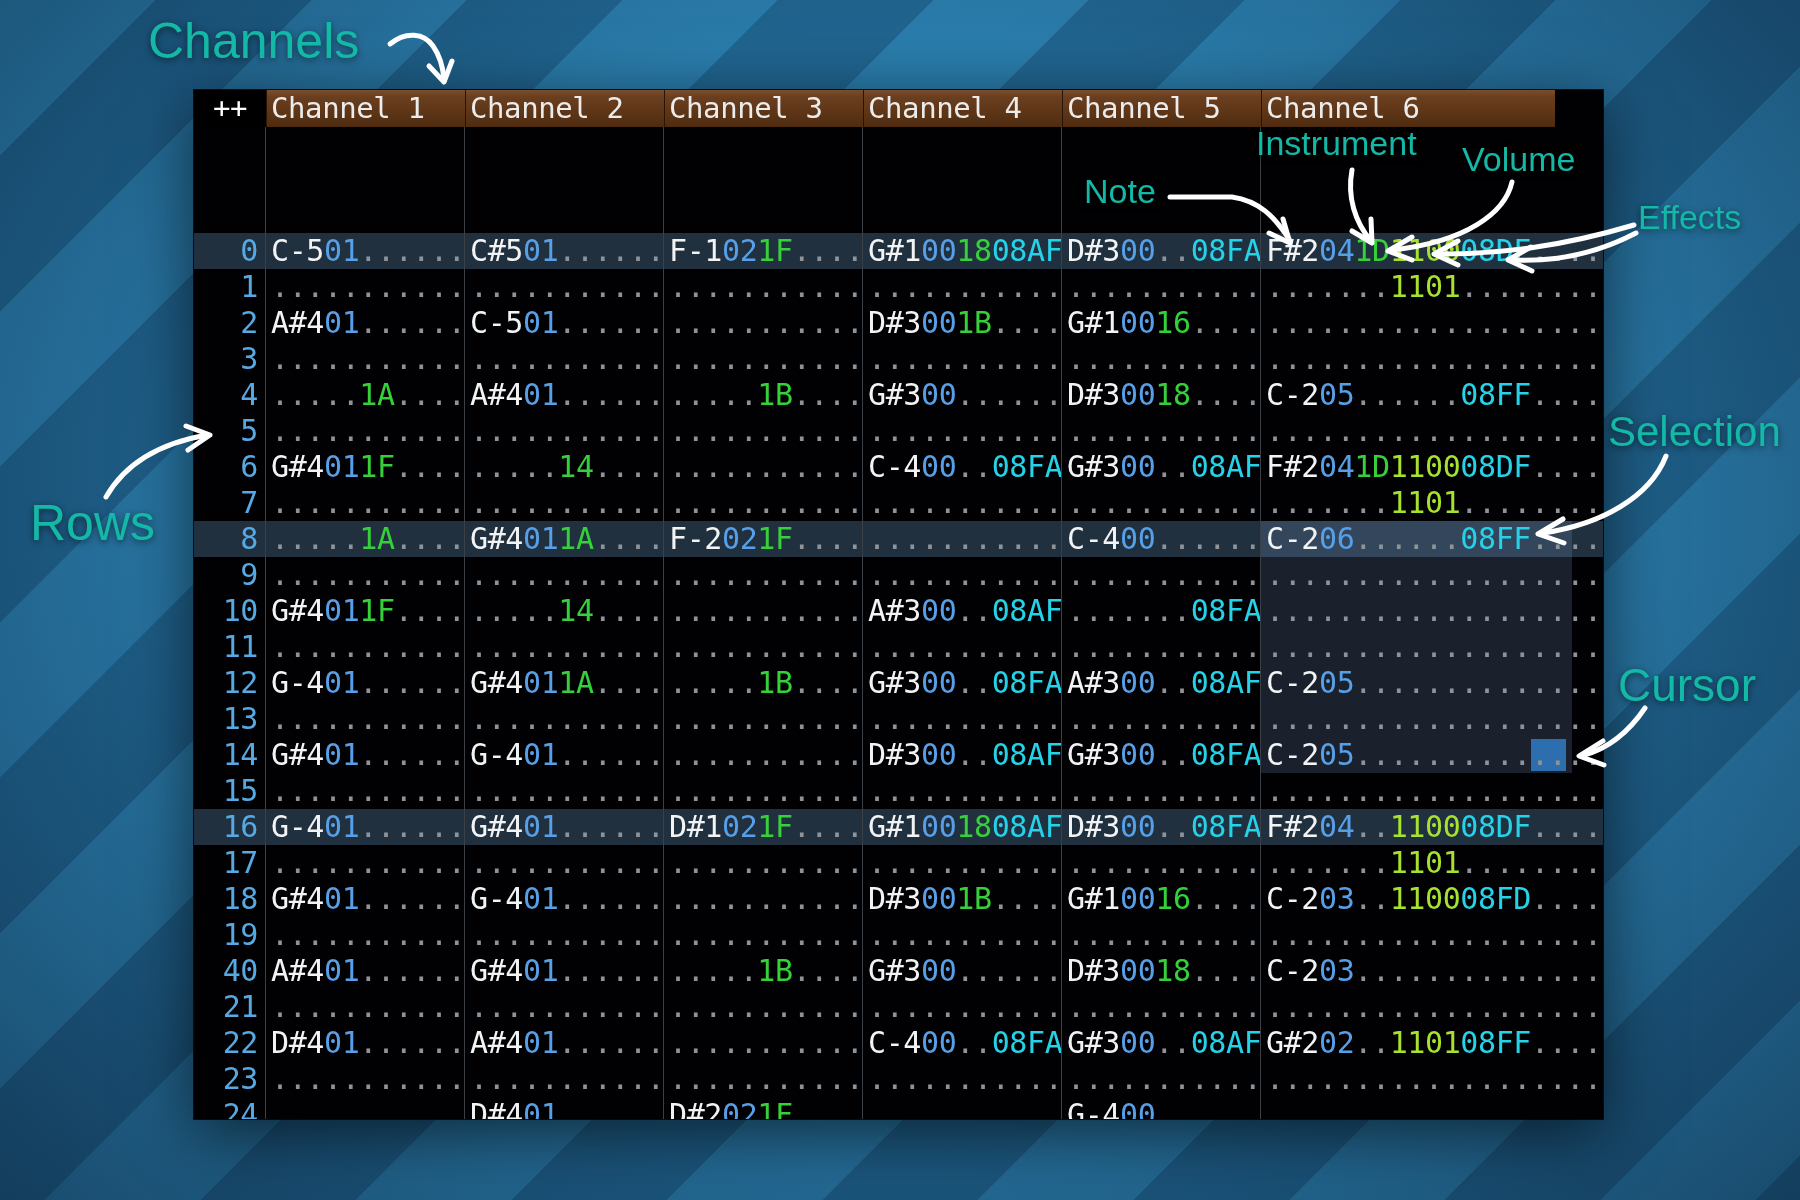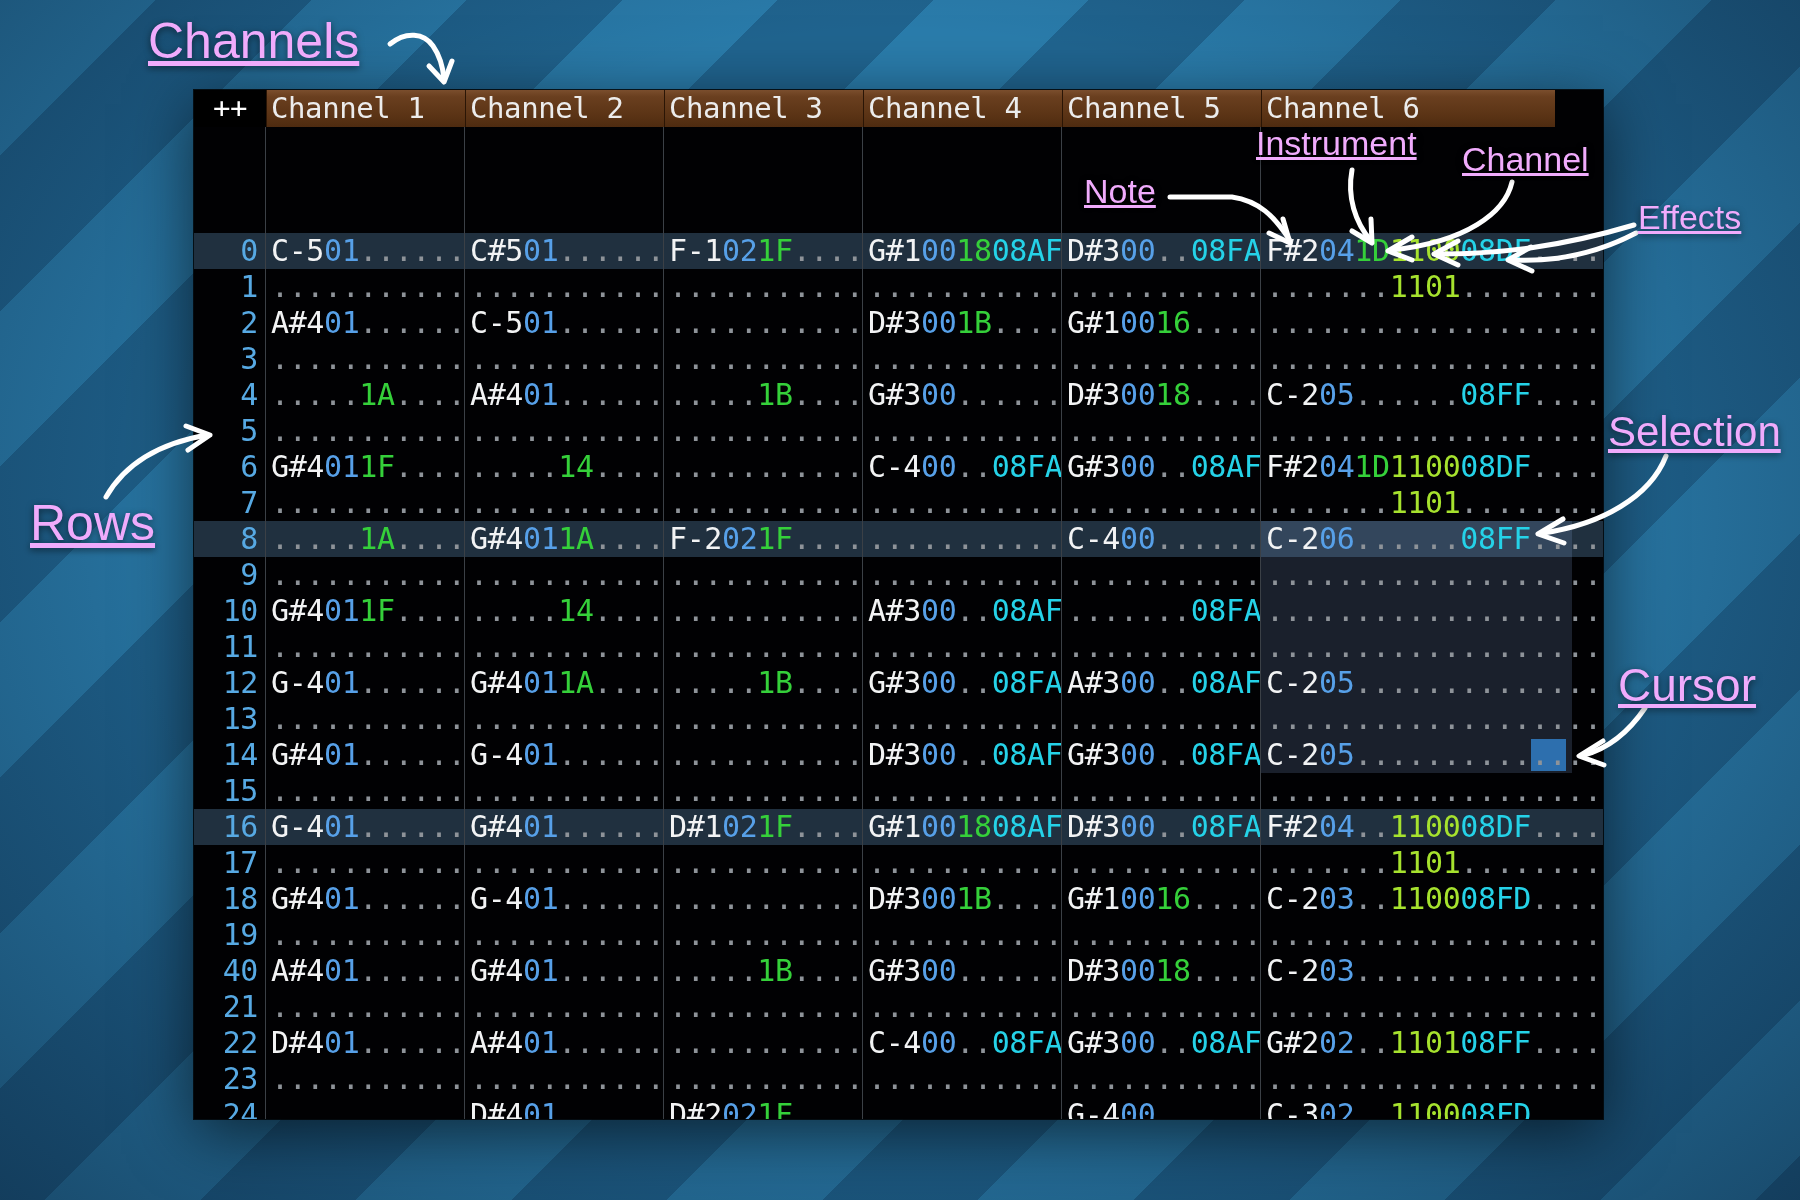--- a/index.html
+++ b/index.html
@@ -33,22 +33,22 @@
   .cell.ch6{width:342px;}
   .cell .t{position:relative;z-index:2;}
   .sel{position:absolute;left:0;top:0;bottom:0;width:311px;z-index:1;
     background:var(--selection,rgba(132,158,212,.20));}
   .cursor{position:absolute;left:270px;top:2px;width:35px;height:32px;z-index:1;
     background:var(--cursor,#2d6fae);}
   .n{color:var(--note,#f2f3f4);} .i{color:var(--instrument,#57a0e8);}
   .v{color:var(--volume,#35d03a);} .fy{color:var(--effect-alt,#a6e22e);}
   .fc{color:var(--effect,#25d2e8);} .d{color:var(--dots,#8e9399);}
   
-  .ann{position:absolute;color:#f0abfc;font-family:"Liberation Sans","DejaVu Sans",sans-serif;
-    text-shadow:0 2px 7px rgba(0,0,0,.55);white-space:nowrap;z-index:10;text-decoration:underline;}
+  .ann{position:absolute;color:#14b8a6;font-family:"Liberation Sans","DejaVu Sans",sans-serif;
+    text-shadow:0 2px 7px rgba(0,0,0,.55);white-space:nowrap;z-index:10;}
   .ann-channels{left:148px;top:12px;font-size:50px;}
   .ann-rows{left:30px;top:494px;font-size:50px;}
   .ann-note{left:1084px;top:172px;font-size:34px;}
   .ann-instrument{left:1256px;top:124px;font-size:34px;}
   .ann-volume{left:1462px;top:140px;font-size:34px;}
   .ann-effects{left:1638px;top:198px;font-size:34px;}
   .ann-selection{left:1608px;top:408px;font-size:42px;}
   .ann-cursor{left:1618px;top:658px;font-size:46px;}
   .arrows{position:absolute;inset:0;z-index:9;pointer-events:none;}
 </style>
@@ -293,21 +293,20 @@
             <div class="cell"><span class="t"><span class="d">...</span><span class="d">..</span><span class="d">..</span><span class="d">....</span></span></div>
             <div class="cell ch6"><span class="t"><span class="d">...</span><span class="d">..</span><span class="d">..</span><span class="d">....</span><span class="d">....</span><span class="d">....</span></span></div>
           </div>
           <div class="prow">
             <div class="rownum">24</div>
             <div class="cell"><span class="t"><span class="d">...</span><span class="d">..</span><span class="d">..</span><span class="d">....</span></span></div>
             <div class="cell"><span class="t"><span class="n">D#4</span><span class="i">01</span><span class="d">..</span><span class="d">....</span></span></div>
             <div class="cell"><span class="t"><span class="n">D#2</span><span class="i">02</span><span class="v">1F</span><span class="d">....</span></span></div>
             <div class="cell"><span class="t"><span class="d">...</span><span class="d">..</span><span class="d">..</span><span class="d">....</span></span></div>
             <div class="cell"><span class="t"><span class="n">G-4</span><span class="i">00</span><span class="d">..</span><span class="d">....</span></span></div>
-            <div class="cell ch6"><span class="t"><span class="n">C-3</span><span class="i">02</span><span class="d">..</span><span class="fy">1100</span><span class="fc">08FD</span><span class="d">....</span></span></div>
           </div>
         </div>
     </div>
   </div>
 
   <svg class="arrows" width="1800" height="1200" viewBox="0 0 1800 1200">
     <g stroke="#ffffff" stroke-width="5" fill="none" stroke-linecap="round" stroke-linejoin="round">
 
       <path d="M 390 44 C 406 31, 424 33, 433 46 C 440 56, 443 68, 444 79"></path>
       <path d="M 429 66 L 444 82 L 452 61"></path>
@@ -334,17 +333,17 @@
 
       <path d="M 1645 708 C 1626 736, 1606 749, 1584 755"></path>
       <path d="M 1603 741 L 1579 756 L 1604 765"></path>
     </g>
   </svg>
 
   <div class="ann ann-channels">Channels</div>
   <div class="ann ann-rows">Rows</div>
   <div class="ann ann-note">Note</div>
   <div class="ann ann-instrument">Instrument</div>
-  <div class="ann ann-volume">Channel</div>
+  <div class="ann ann-volume">Volume</div>
   <div class="ann ann-effects">Effects</div>
   <div class="ann ann-selection">Selection</div>
   <div class="ann ann-cursor">Cursor</div>
 </div>
 
 </body></html>

